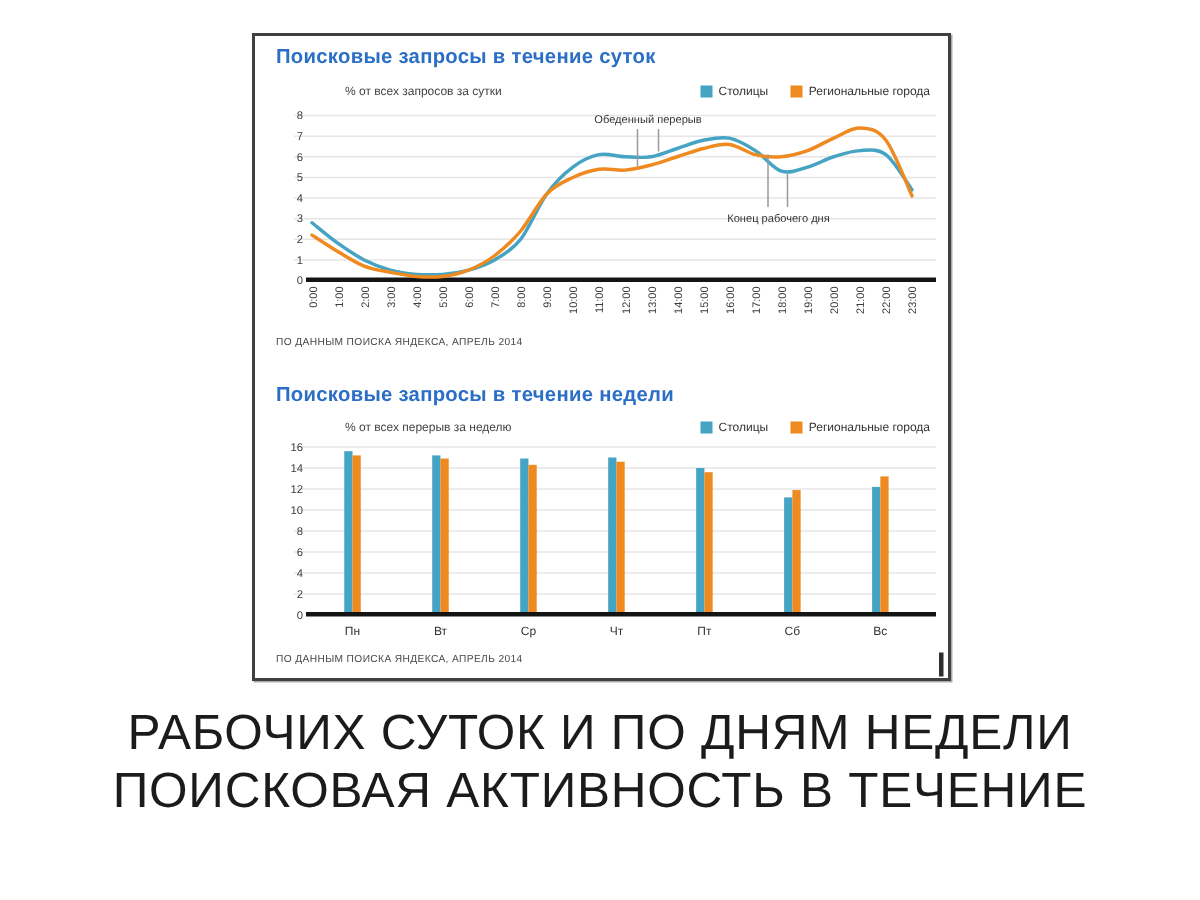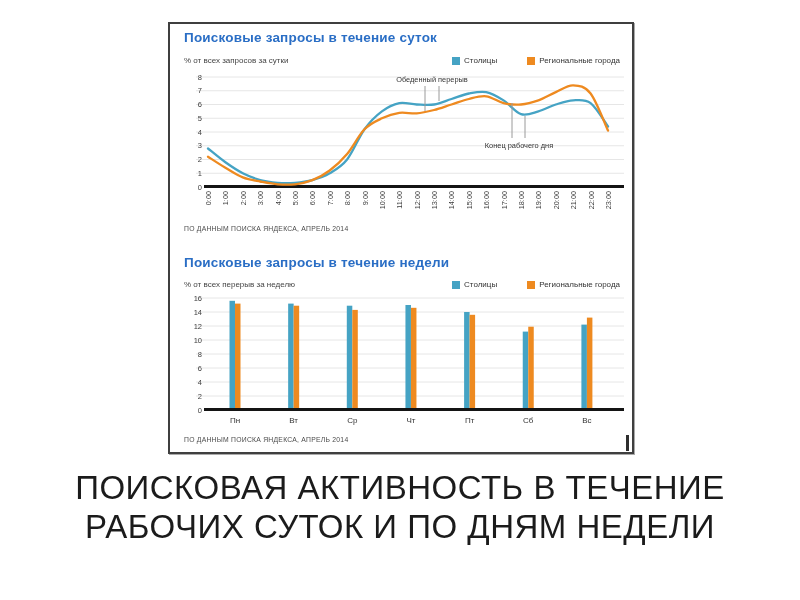--- a/index.html
+++ b/index.html
@@ -7,22 +7,22 @@
               font-family:"Liberation Sans", sans-serif; }
   .slide { position:relative; width:800px; height:472px; background:#fff; }
 
   .panel { position:absolute; left:168px; top:22px; width:466px; height:432px;
            background:#fff; border:2px solid #3f3f3f; box-shadow:1px 1px 0 #aaa; }
 
   .chart-title { position:absolute; font-size:13.5px; font-weight:bold; color:#2a6ec5;
                  letter-spacing:0.2px; white-space:nowrap; }
   .chart-head  { position:absolute; display:flex; justify-content:space-between;
                  align-items:center; }
-  .axis-sub    { font-size:8px; color:#444; white-space:nowrap; }
-  .legend      { display:flex; align-items:center; gap:30px; }
+  .axis-sub    { font-size:8px; color:#444; white-space:nowrap;margin-left:46px; }
+  .legend      { display:flex; align-items:center; gap:15px; }
   .legend-item { display:flex; align-items:center; gap:4px; font-size:8px; color:#333;
                  white-space:nowrap; }
   .swatch      { width:8px; height:8px; display:inline-block; }
   .svg-box     { position:absolute; width:446px; }
   .source-note { position:absolute; font-size:6.8px; color:#4a4a4a; letter-spacing:0.25px;
                  white-space:nowrap; }
   svg text     { font-family:"Liberation Sans", sans-serif; }
 
   .cursor-bar  { position:absolute; left:456px; top:411px; width:3px; height:16px;
                  background:#2e2e2e; }
@@ -159,16 +159,16 @@
           <rect x="404.9" y="25.60000000000001" width="5.5" height="92.39999999999999" fill="#ee8a20"></rect>
           <text x="404.9" y="131" text-anchor="middle" font-size="8" fill="#333">Вс</text>
           <rect x="22" y="116" width="420" height="3" fill="#141414"></rect>
         </svg></div>
     <div class="source-note" style="top:412px; left:14px;">ПО ДАННЫМ ПОИСКА ЯНДЕКСА, АПРЕЛЬ 2014</div>
 
     <div class="cursor-bar"></div>
   </div>
 
   <div class="caption">
+    <div>РАБОЧИХ СУТОК И ПО ДНЯМ НЕДЕЛИ</div>
     <div>ПОИСКОВАЯ АКТИВНОСТЬ В ТЕЧЕНИЕ</div>
-    <div>РАБОЧИХ СУТОК И ПО ДНЯМ НЕДЕЛИ</div>
   </div>
 </div>
 
 </body></html>

